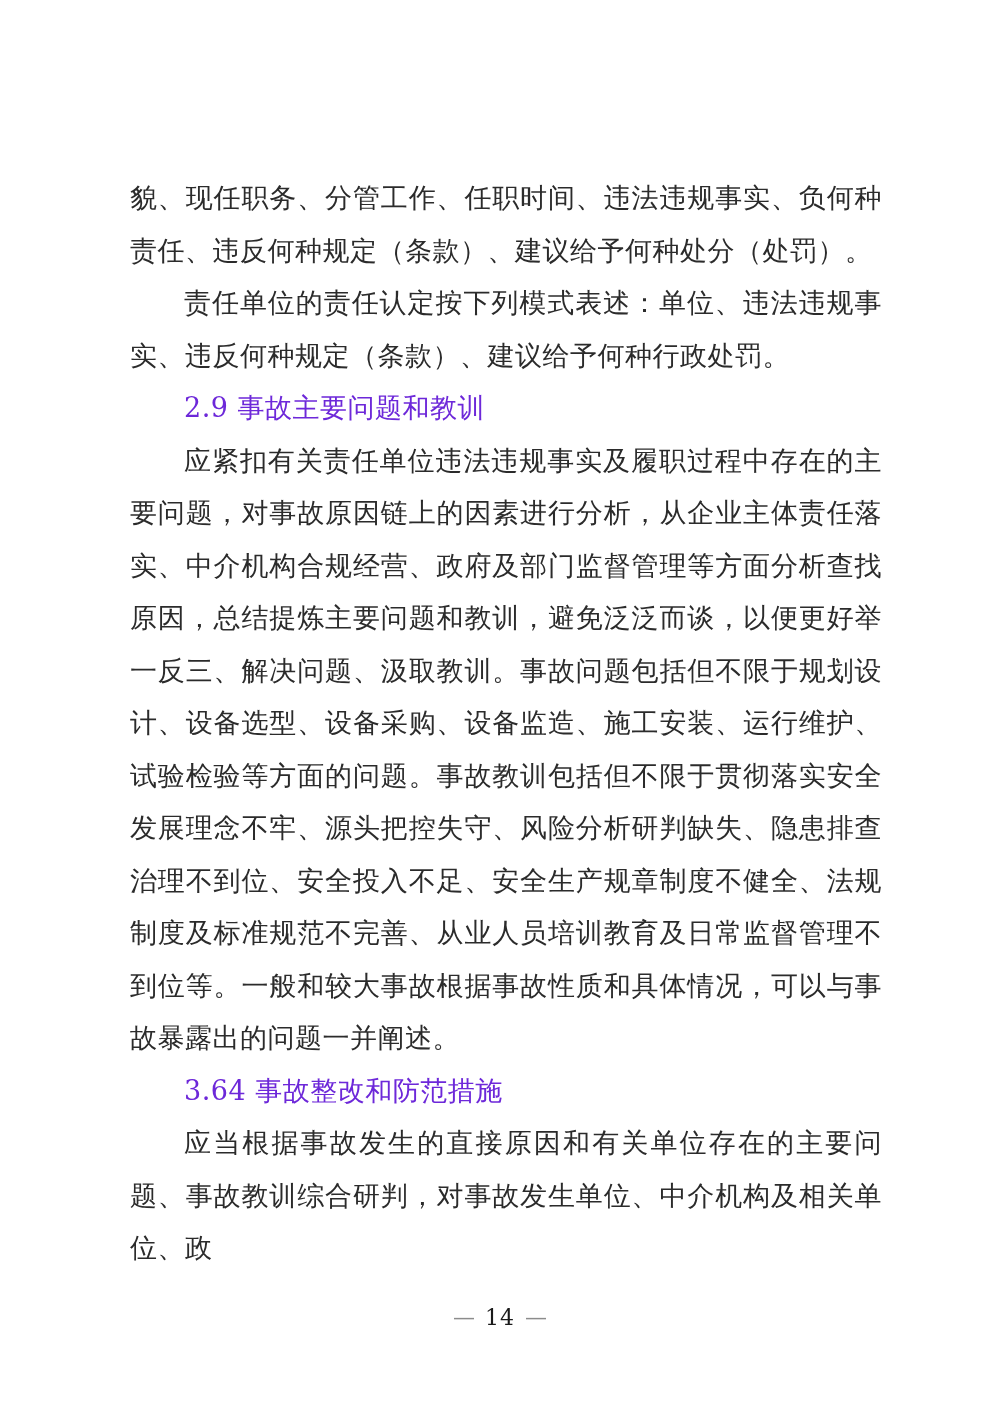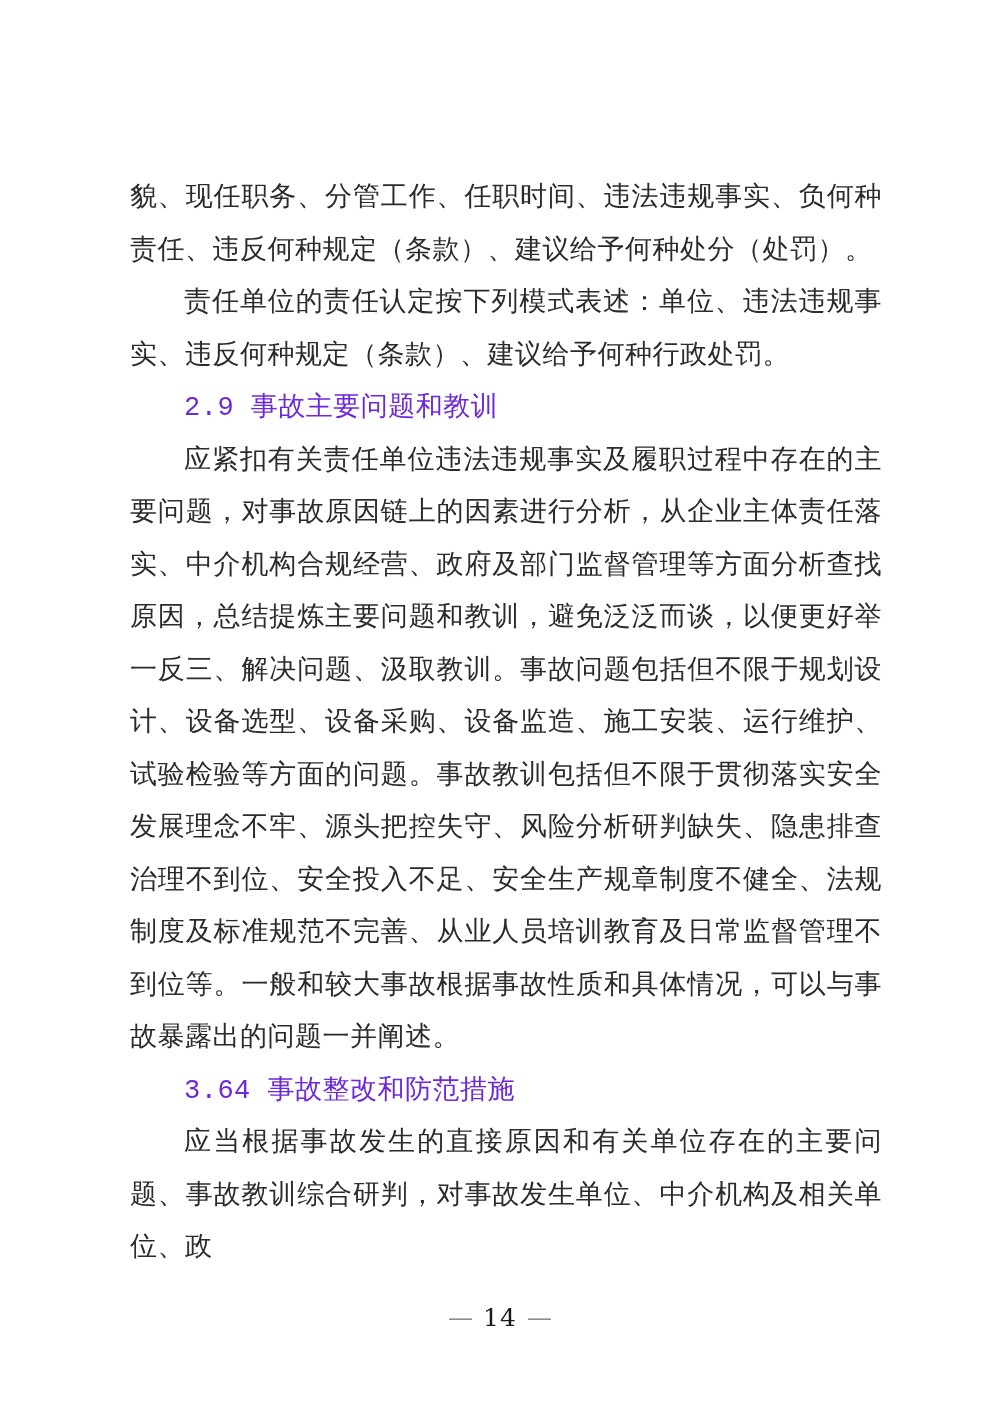--- a/index.html
+++ b/index.html
@@ -14,21 +14,20 @@
     background: #ffffff;
     overflow: hidden;
     font-family: "DejaVu Serif", "Liberation Serif", serif;
     color: #2b2b2b;
   }
   .content {
     position: absolute;
     left: 130px;
     top: 172px;
     width: 752px;
-    font-family: Liberation Mono, monospace;
   }
   .content p,
   .content h2 {
     margin: 0;
     padding: 0;
     font-size: 27px;
     line-height: 52.5px;
     text-align: justify;
     text-justify: inter-ideograph;
     font-weight: 400;
@@ -45,21 +44,21 @@
     font-weight: 700;
     text-align: left;
     color: #6d28d9;
   }
   .footer {
     position: absolute;
     top: 1300px;
     left: 0;
     width: 100%;
     text-align: center;
-    font-size: 25px;
+    font-size: 22px;
     line-height: 36px;
   }
   .footer .dash {
     color: #8c8c8c;
     padding: 0 4px;
   }
   .footer .pagenum {
     color: #1a1a1a;
     padding: 0 6px;
     letter-spacing: 1px;

